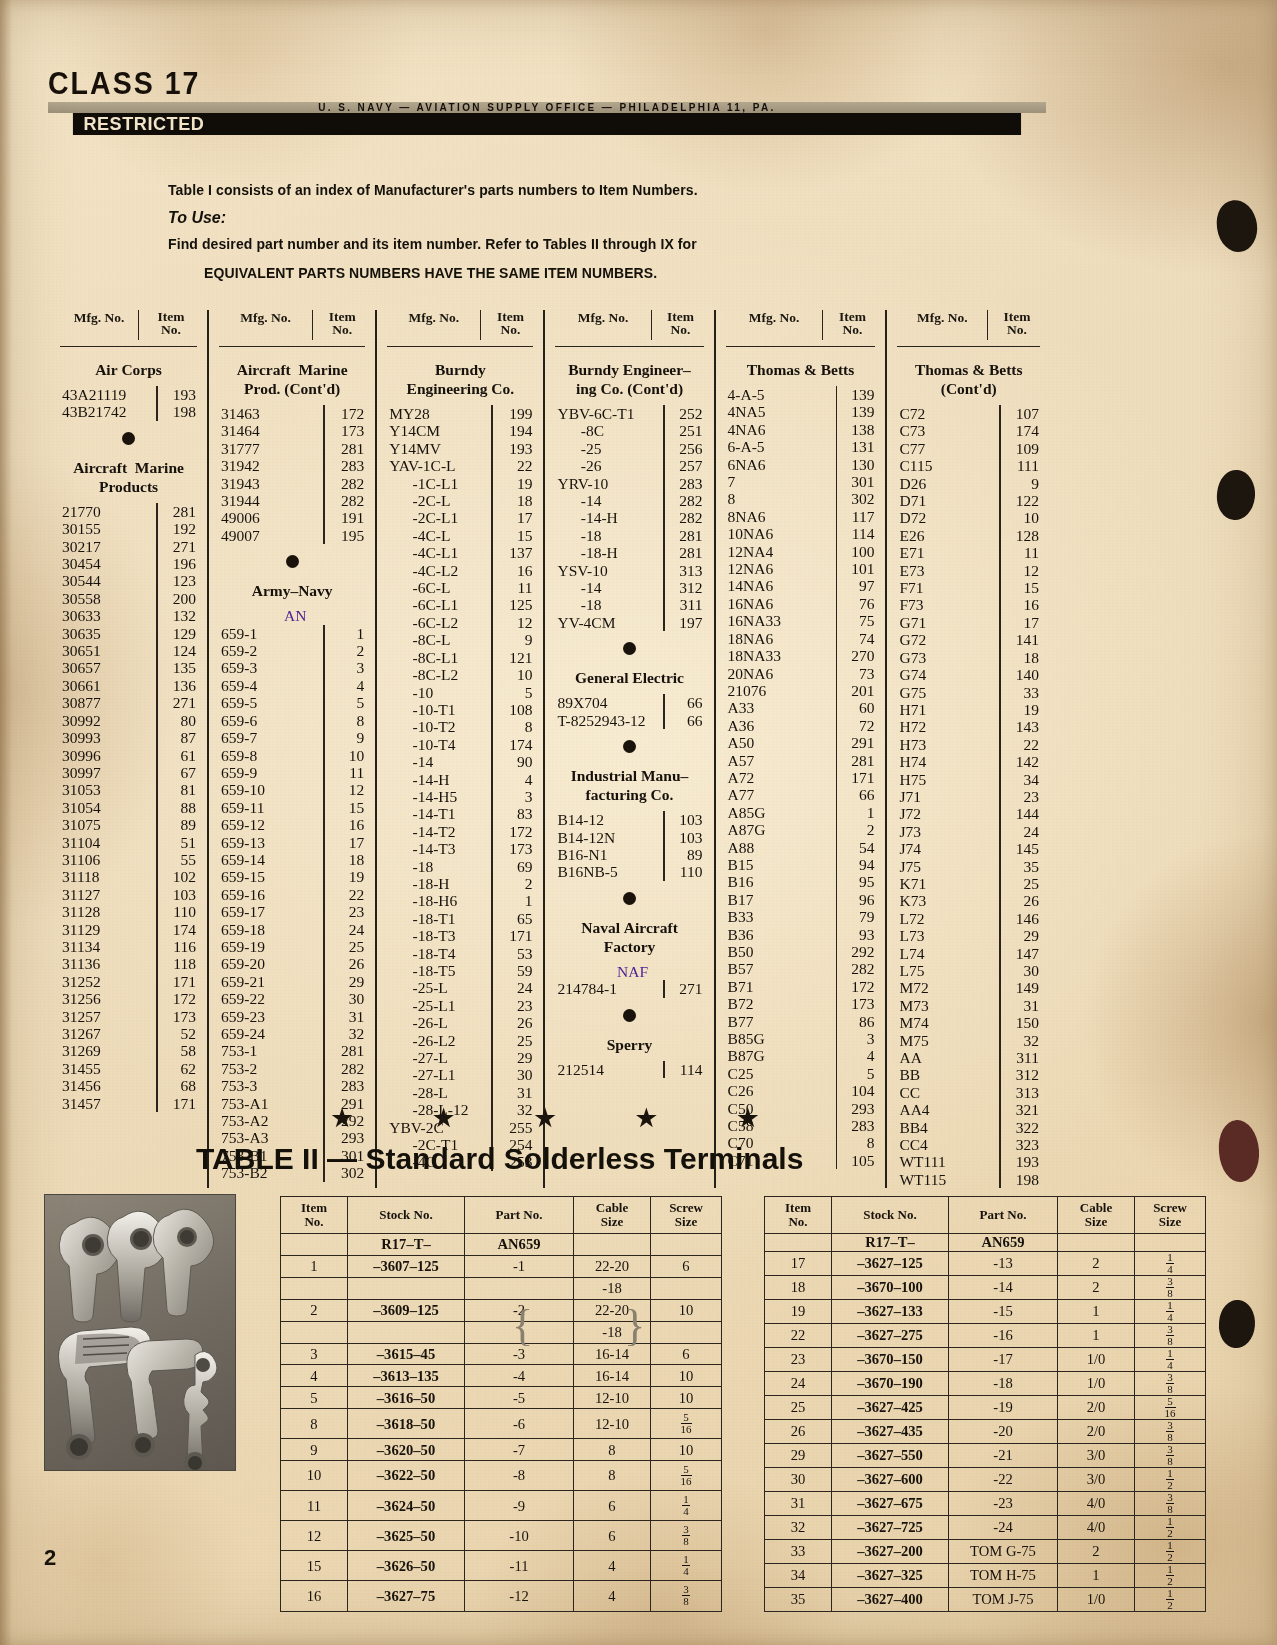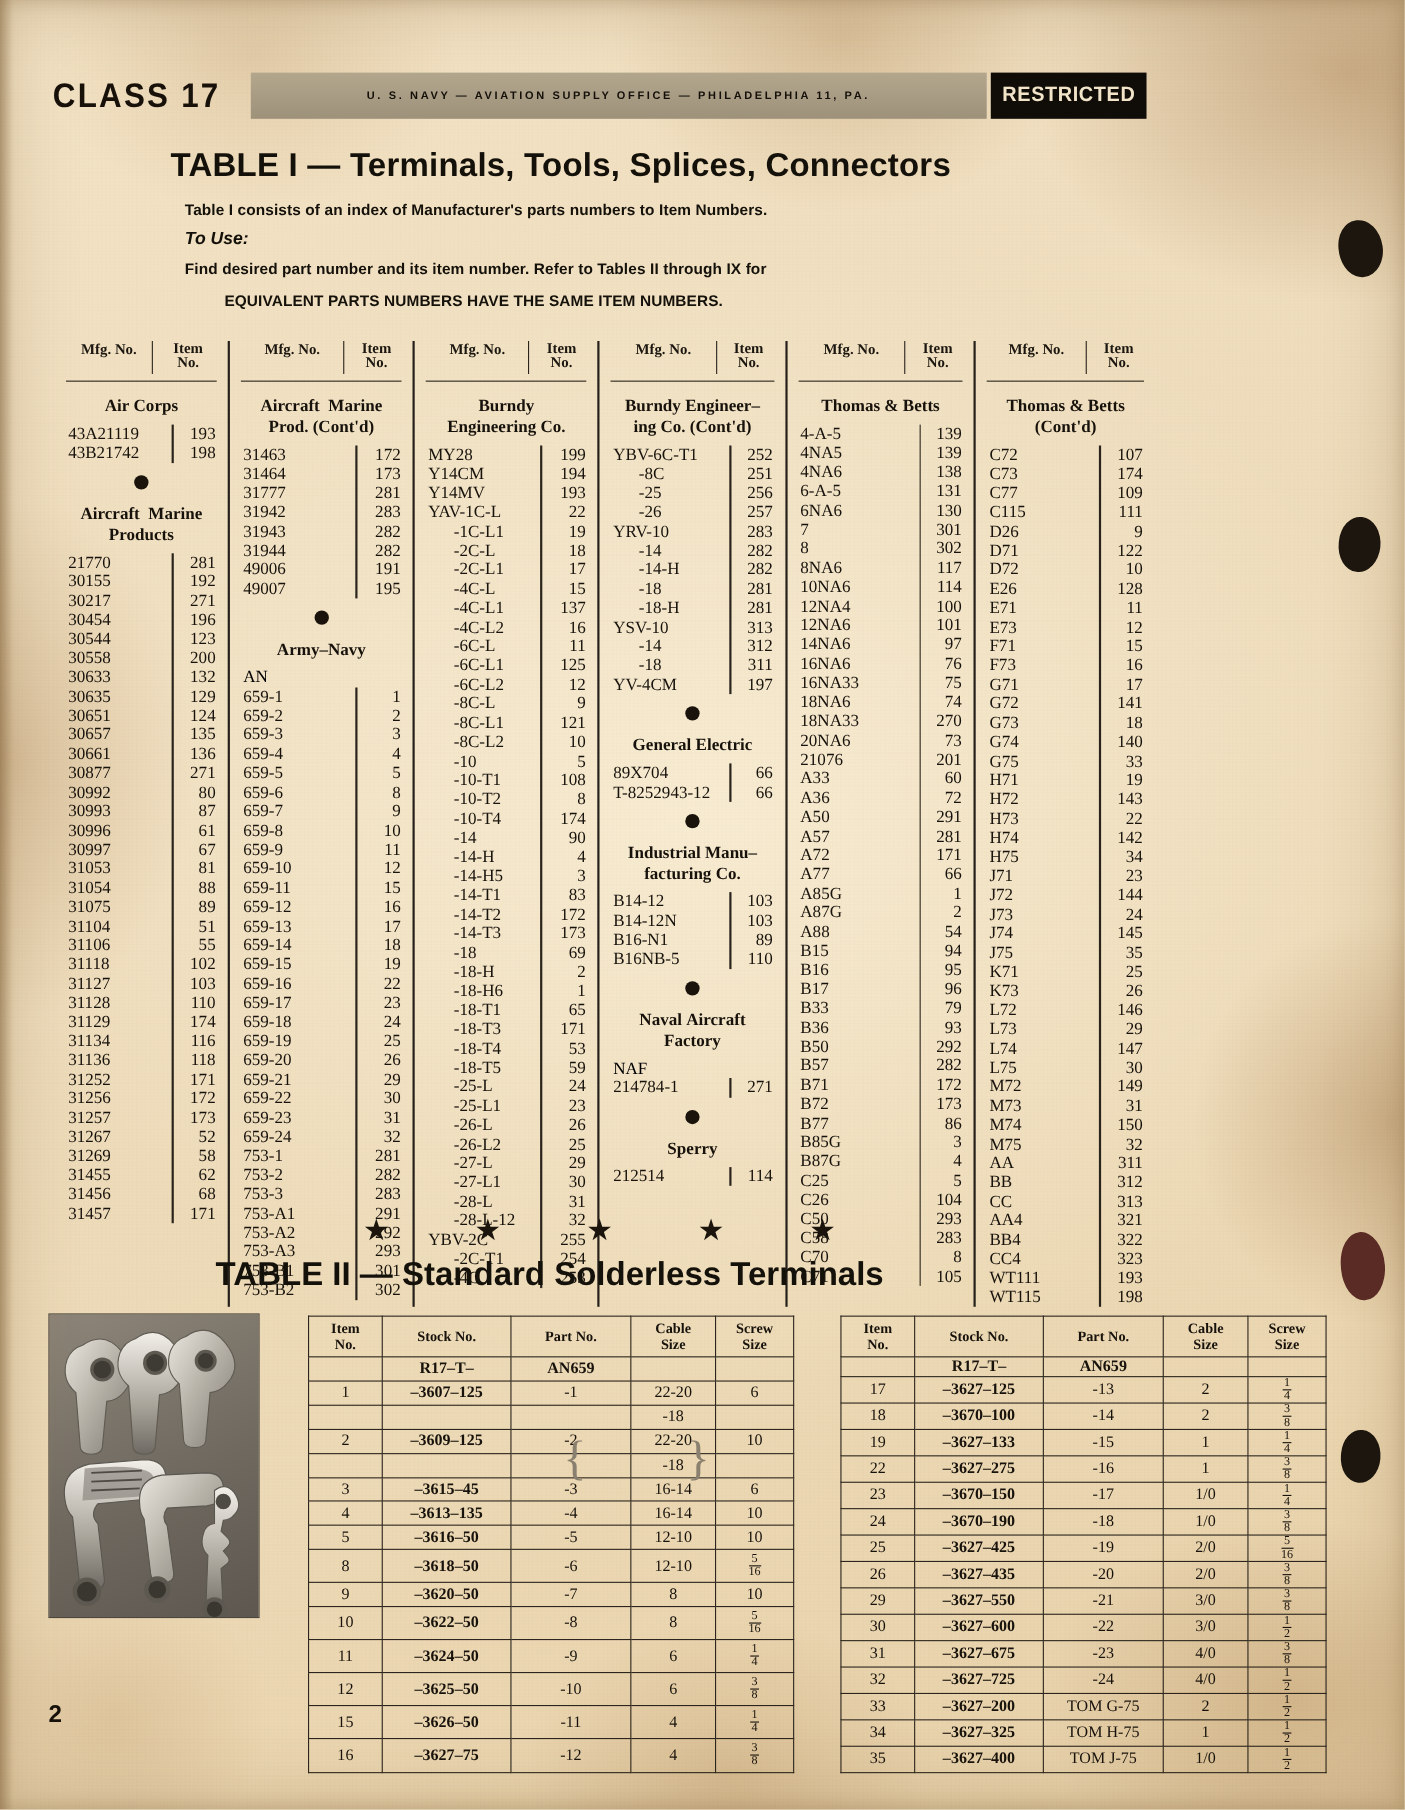--- a/index.html
+++ b/index.html
@@ -40,21 +40,21 @@
   .hole.h1{right:20px;top:200px;width:40px;height:52px;transform:rotate(-8deg);}
   .hole.h2{right:22px;top:470px;width:38px;height:50px;transform:rotate(6deg);}
   .hole.h3{right:18px;top:1120px;width:40px;height:62px;transform:rotate(-4deg);background:#5a2a24;}
   .hole.h4{right:22px;top:1300px;width:36px;height:48px;transform:rotate(5deg);}
   .spine{position:absolute;left:0;top:0;width:12px;height:100%;
     background:linear-gradient(90deg,rgba(110,78,38,.35),rgba(110,78,38,0));}
 
   #content{position:absolute;inset:0;}
 
   
-  .hdr{position:absolute;left:48px;top:66px;width:998px;height:42px;display:flex;align-items:stretch;}
+  .hdr{position:absolute;left:48px;top:66px;width:998px;height:42px;display:flex;align-items:stretch;flex-direction:column;}
   .hdr-class{
     font-family:"Liberation Sans",sans-serif;font-weight:bold;
     font-size:31px;letter-spacing:2.2px;color:#17110a;
     display:flex;align-items:center;padding-right:14px;
     transform:scaleX(.92);transform-origin:left center;
   }
   .hdr-band{
     flex:1;background:linear-gradient(180deg,#b3a78e,#9d917a);
     display:flex;align-items:center;justify-content:center;
     font-family:"Liberation Sans",sans-serif;font-weight:bold;
@@ -101,21 +101,21 @@
   .bullet{text-align:center;margin:11px 0 9px 0;line-height:0;}
   .bullet span{display:inline-block;width:13px;height:13px;border-radius:50%;background:#19130c;}
   .rows{position:relative;}
   .rows::before{
     content:"";position:absolute;top:0;bottom:0;width:1.6px;background:#2a241c;
   }
   .row{display:flex;font-size:15.5px;line-height:17.4px;color:#17120c;
        font-family:"Liberation Serif",serif;}
   .row .m{flex:1;padding-left:6px;white-space:pre;}
   .row .n{width:46px;text-align:right;padding-right:5px;}
-  .plain{font-size:15.5px;line-height:17.4px;padding-left:6px;color:#000000;}
+  .plain{font-size:15.5px;line-height:17.4px;padding-left:6px;color:#4c1d95;text-align:center;}
 
   
   .c1{width:158px}.c2{width:168px}.c3{width:168px}
   .c4{width:170px}.c5{width:172px}.c6{width:164px}
   .c1 .rows::before{left:100px}
   .c2 .rows::before{left:108px}
   .c3 .rows::before{left:108px}
   .c4 .rows::before{left:112px}
   .c5 .rows::before{left:114px}
   .c6 .rows::before{left:106px}
@@ -163,21 +163,20 @@
 <div class="spine"></div>
 
 <div id="content">
 
   <div class="hdr">
     <div class="hdr-class">CLASS 17</div>
     <div class="hdr-band">U. S. NAVY — AVIATION SUPPLY OFFICE — PHILADELPHIA 11, PA.</div>
     <div class="hdr-restricted">RESTRICTED</div>
   </div>
 
-  <div class="t1">TABLE I — Terminals, Tools, Splices, Connectors</div>
 
   <div class="intro">
     <div class="l">Table I consists of an index of Manufacturer's parts numbers to Item Numbers.</div>
     <div class="it">To Use:</div>
     <div class="l">Find desired part number and its item number.  Refer to Tables II through IX for</div>
     <div class="l ln">EQUIVALENT PARTS NUMBERS HAVE THE SAME ITEM NUMBERS.</div>
   </div>
 
   <div id="tbl1">
       <div class="col c1">

